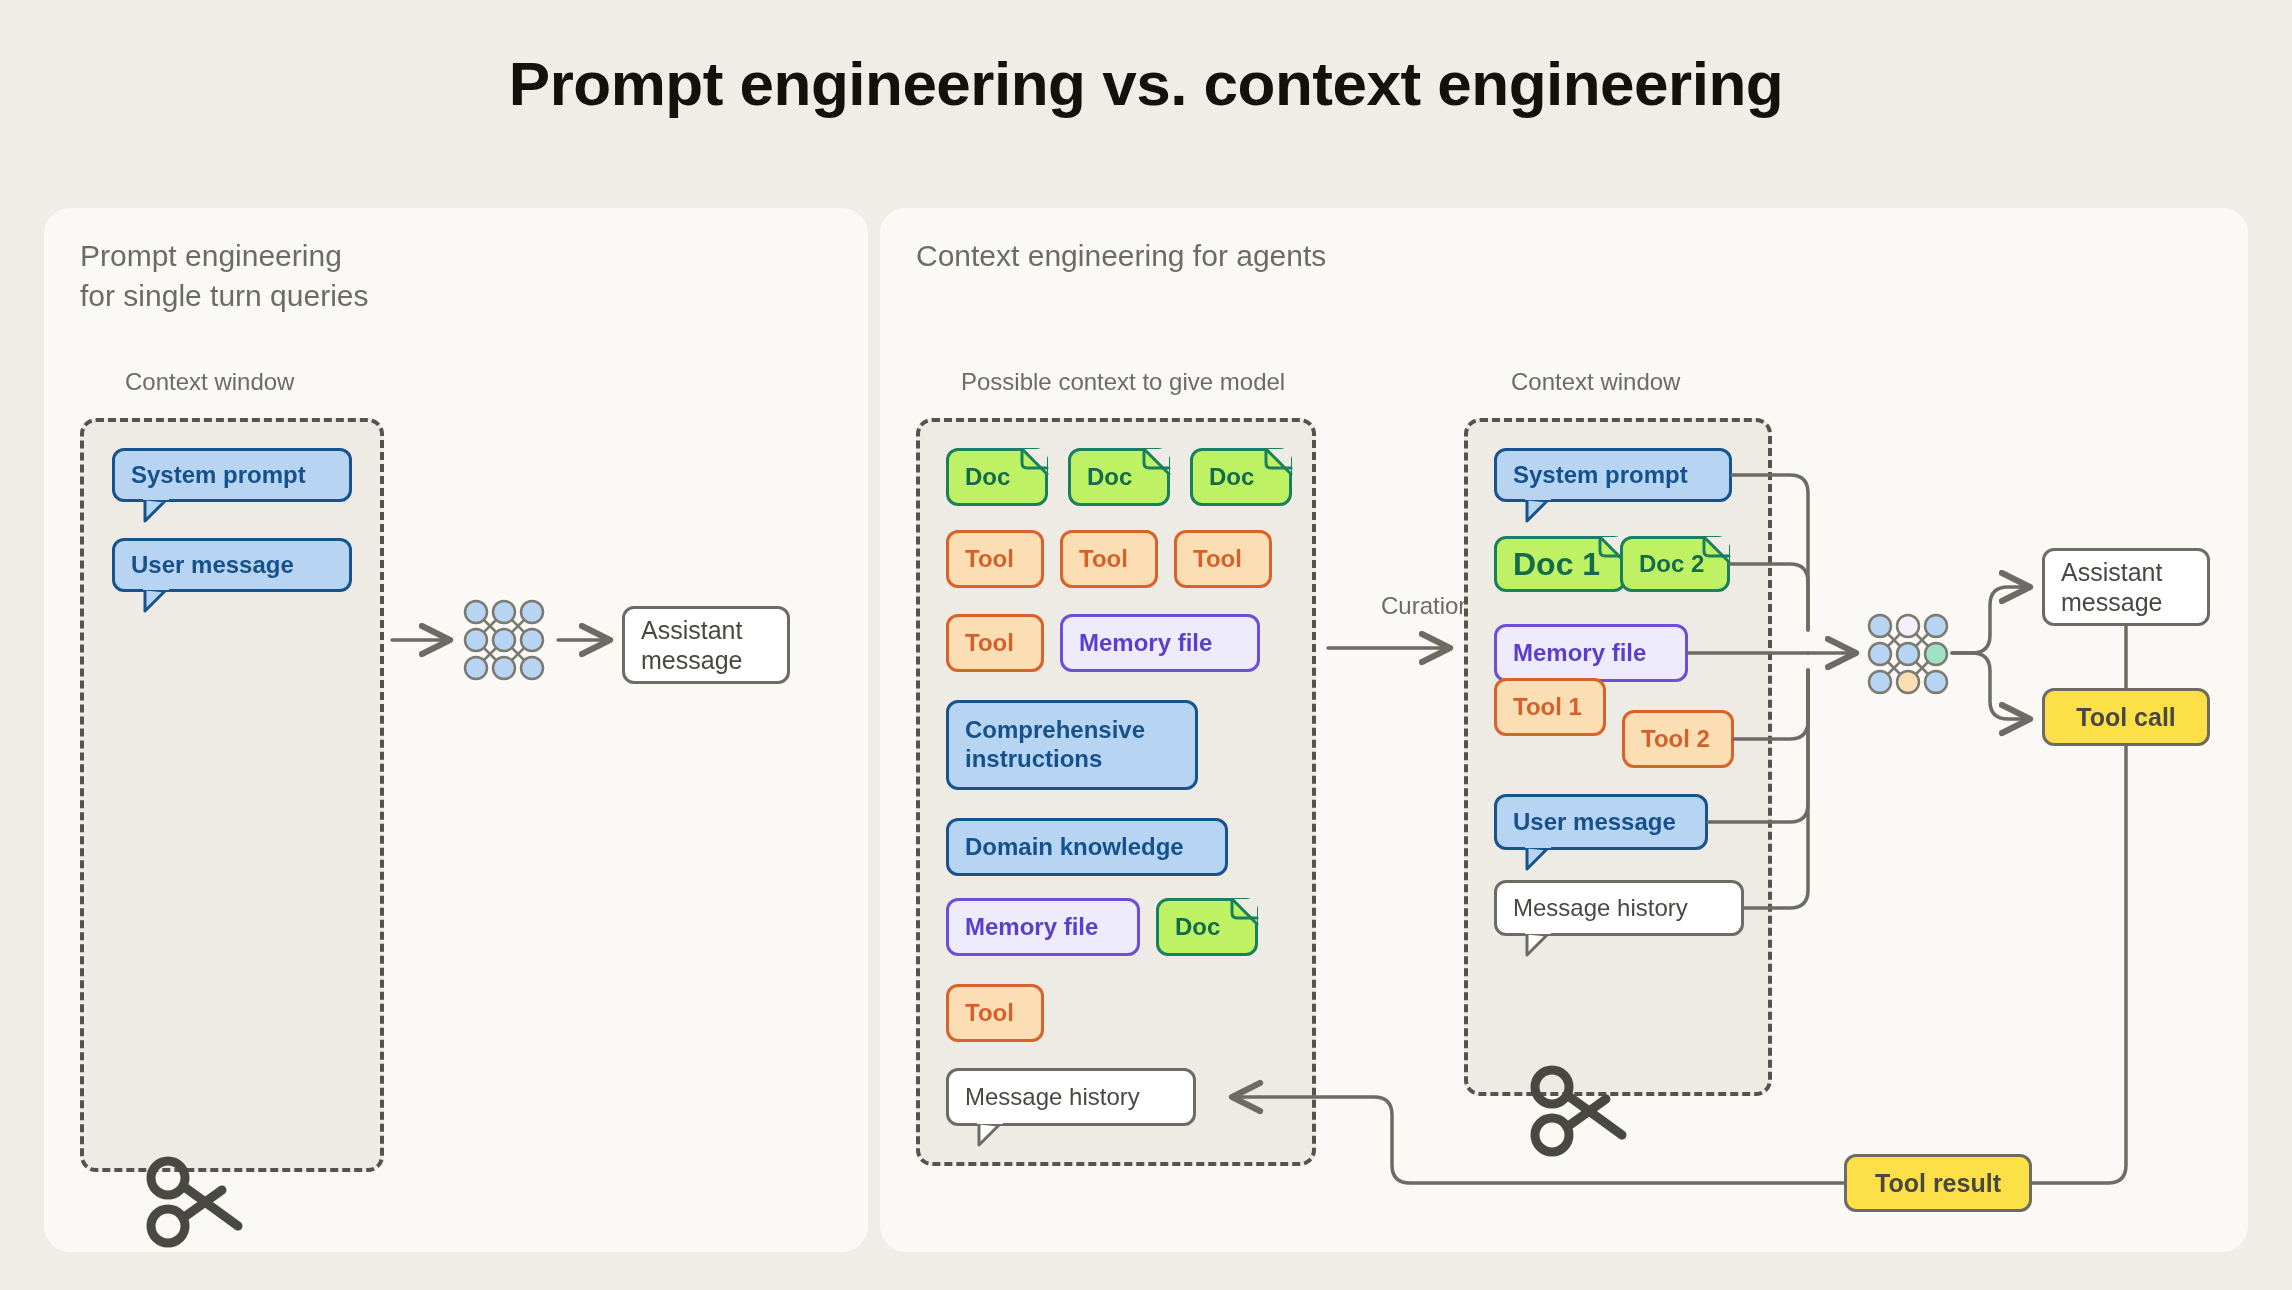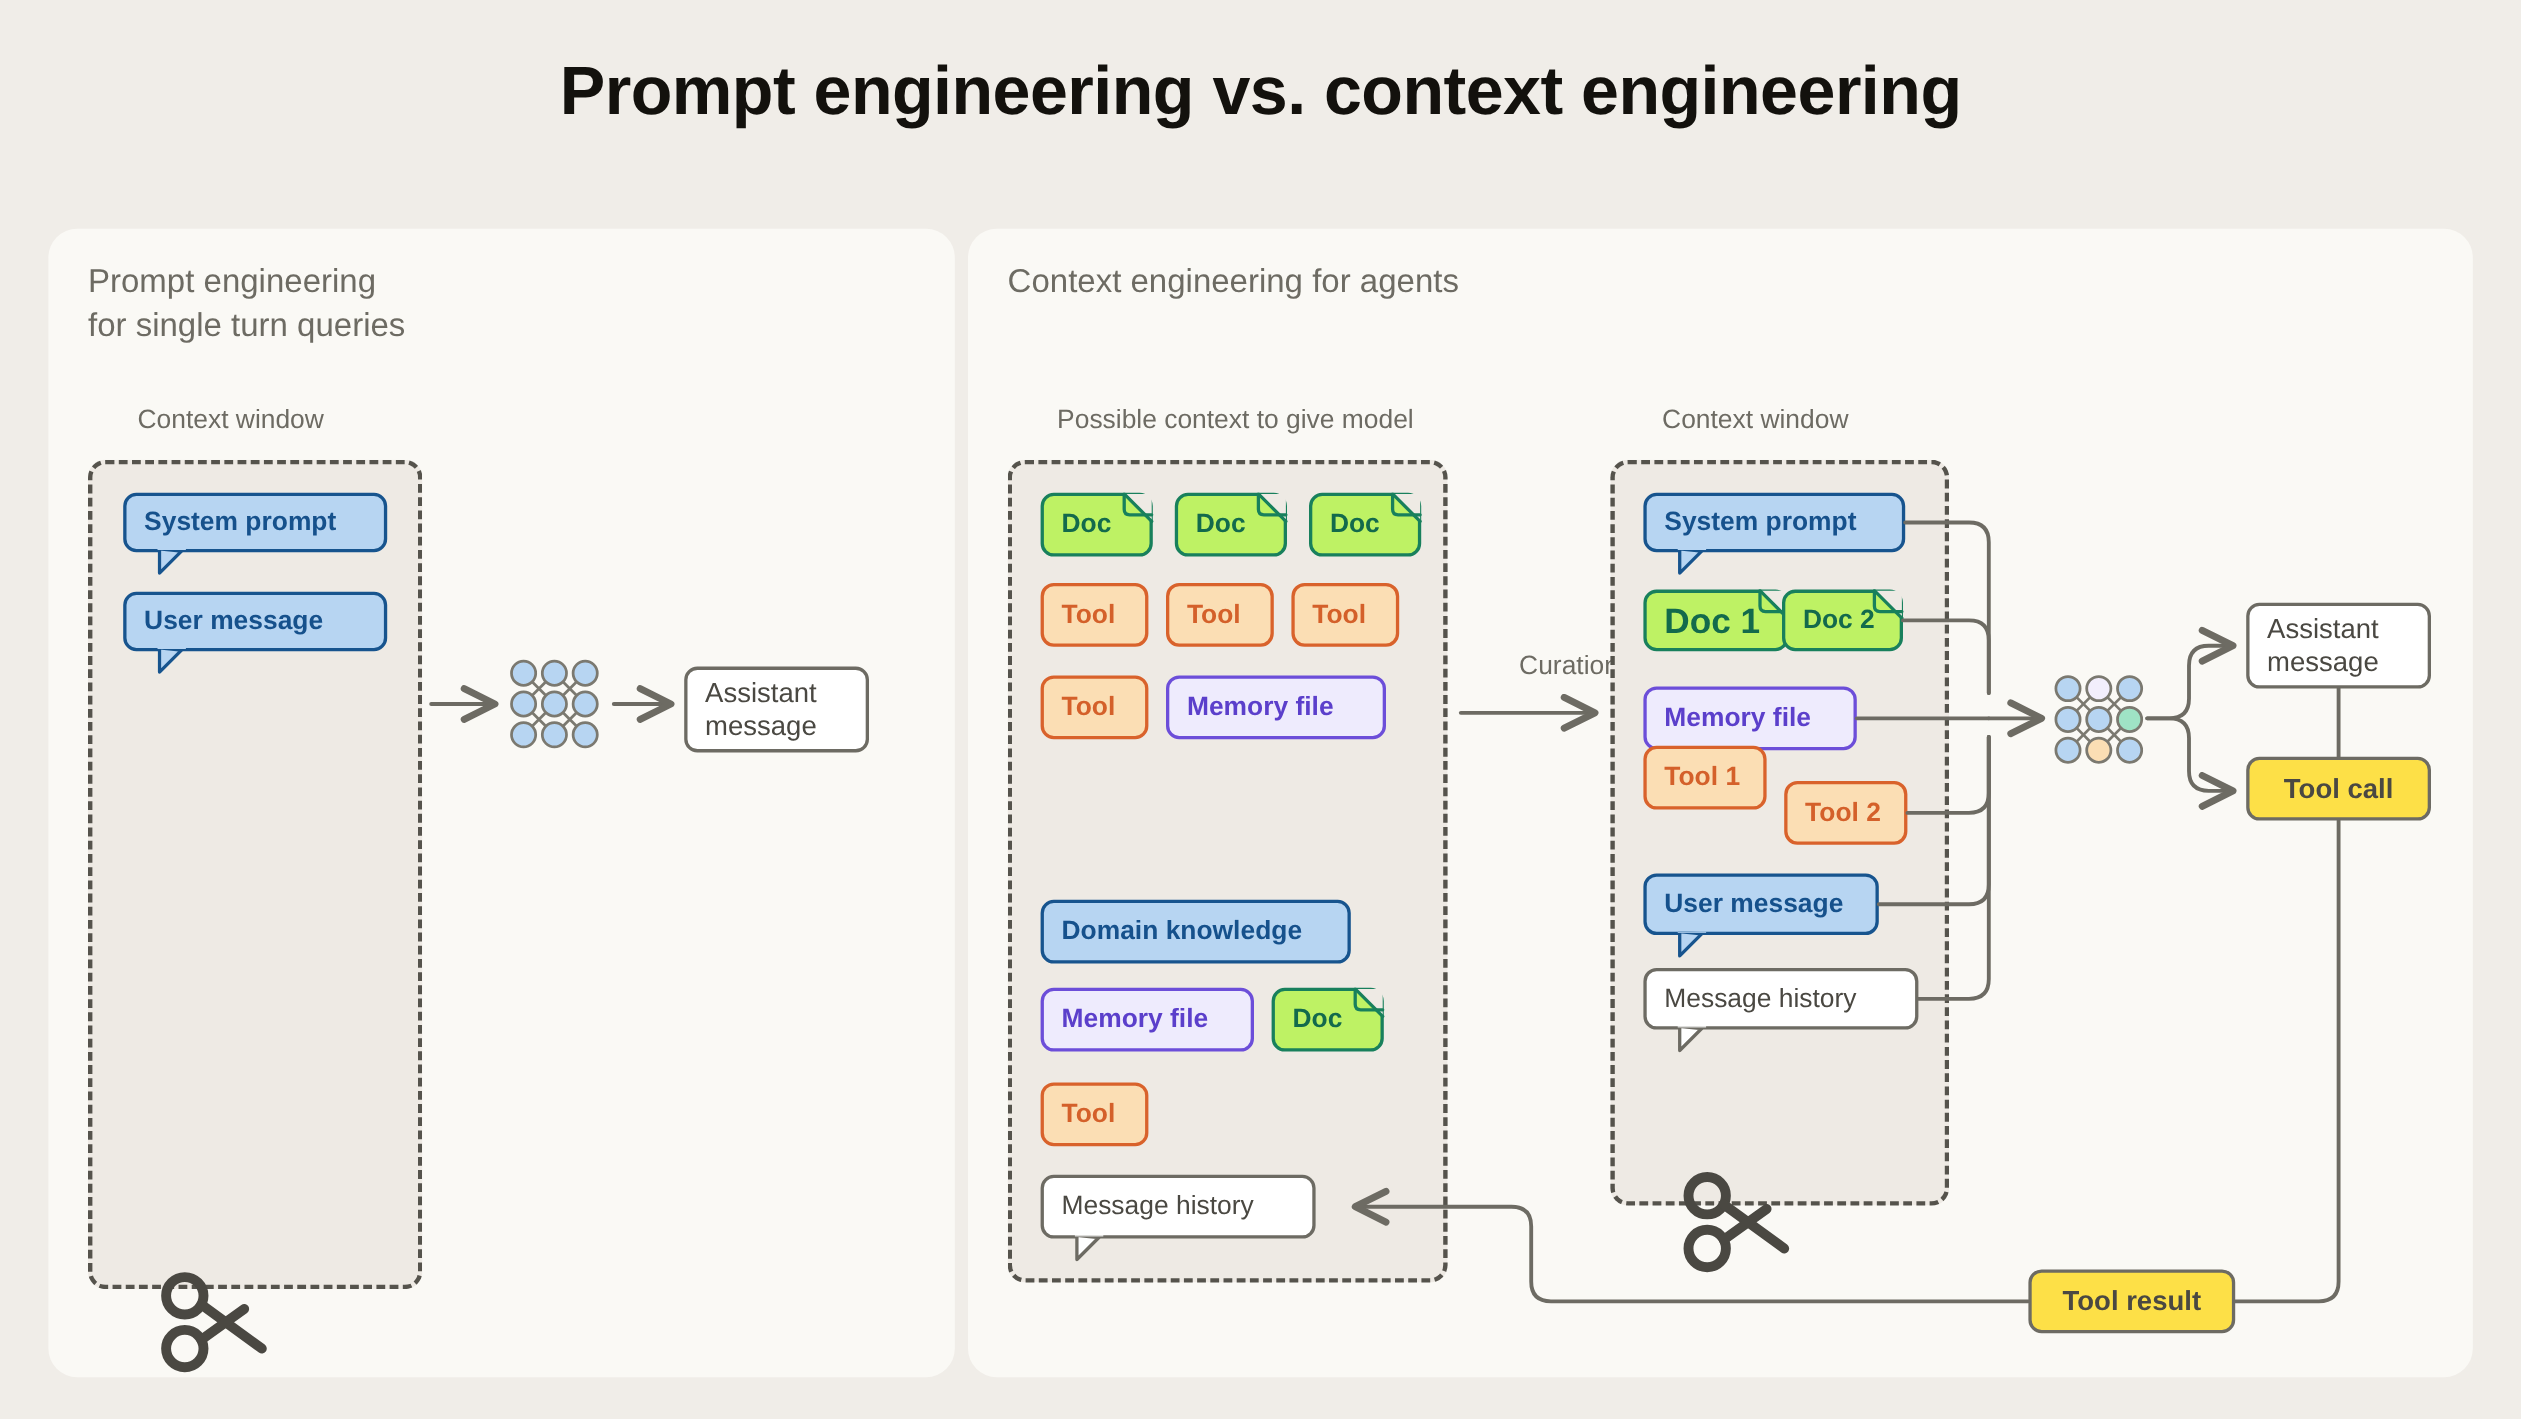--- a/index.html
+++ b/index.html
@@ -183,20 +183,24 @@
     <span class="lbl">Tool</span>
   </div>
 
   <div class="card c-orange" style="left:946px;top:614px;width:98px;height:58px;font-size:24px;">
     <span class="lbl">Tool</span>
   </div>
   <div class="card c-purple" style="left:1060px;top:614px;width:200px;height:58px;font-size:24px;">
     <span class="lbl">Memory file</span>
   </div>
 
+  <div class="card c-blue" style="left:946px;top:700px;width:252px;height:90px;font-size:24px;">
+    <span class="lbl">Comprehensive
+instructions</span>
+  </div>
 
   <div class="card c-blue" style="left:946px;top:818px;width:282px;height:58px;font-size:24px;">
     <span class="lbl">Domain knowledge</span>
   </div>
 
   <div class="card c-purple" style="left:946px;top:898px;width:194px;height:58px;font-size:24px;">
     <span class="lbl">Memory file</span>
   </div>
   <div class="card c-green" style="left:1156px;top:898px;width:102px;height:58px;font-size:24px;">
     <span class="lbl">Doc</span>

